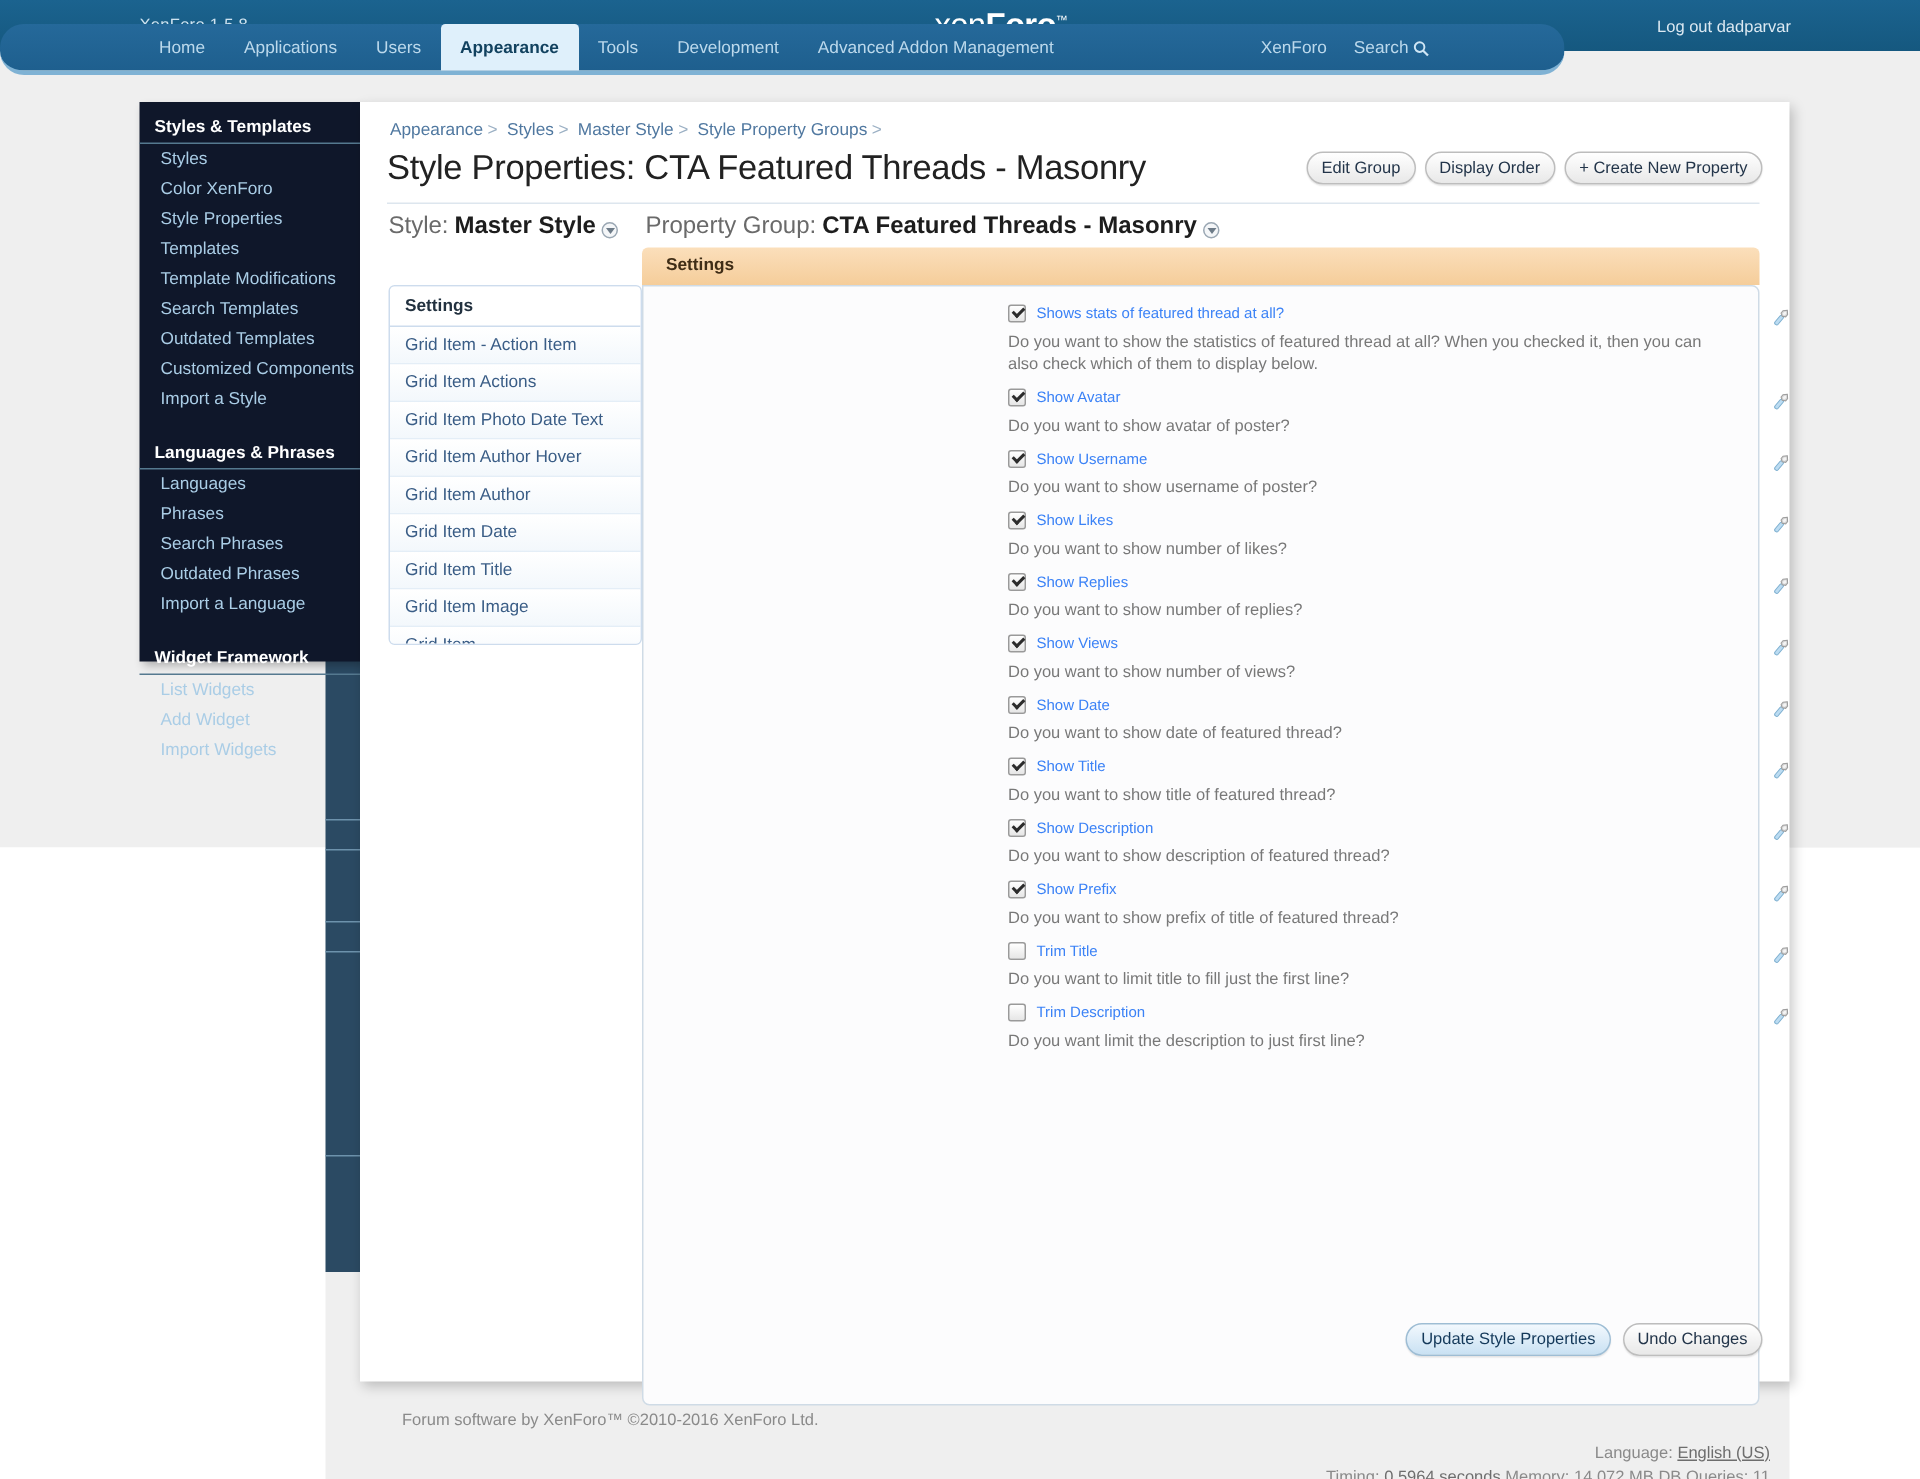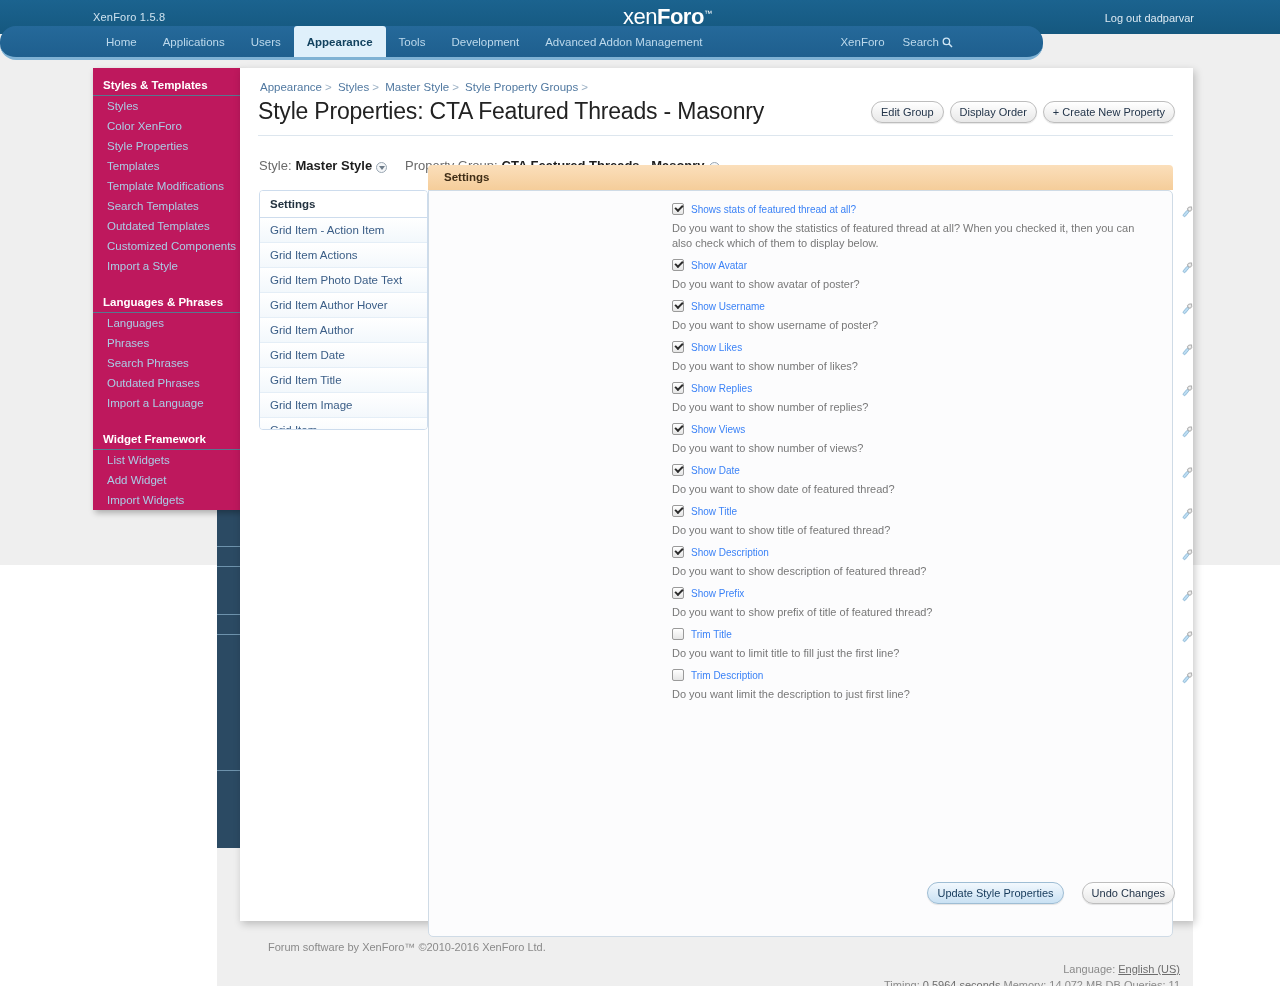--- a/index.html
+++ b/index.html
@@ -50,42 +50,42 @@
   }
   .topbar-logo b { font-weight: 700; }
   .topbar-logo sup { font-size: 8px; vertical-align: super; }
   .topbar-logout {
     position: absolute; right: 86px; top: 12px;
     font-size: 11px; color: #dce9f2; text-decoration: none;
   }
 
   
   .navbar {
-    position: absolute; left: 0; top: 26px; width: 1043px; height: 34px;
+    position: absolute; left: 0; top: 16px; width: 1043px; height: 34px;
     background: linear-gradient(to bottom, #25699a 0%, #1e5f8e 100%);
     border-bottom: 3px solid #7fb2d4;
     border-radius: 16px;
   }
   .navbar .tabs { position: absolute; left: 93px; top: 0; display: flex; height: 31px; }
   .navbar .tab {
     display: flex; align-items: center; padding: 0 13px; height: 31px;
     font-size: 11.5px; color: #bcd9ec; text-decoration: none; white-space: nowrap;
   }
   .navbar .tab.active {
     background: #dff0fb; color: #12425f; font-weight: bold;
     border-radius: 3px 3px 0 0;
   }
   .navbar .right { position: absolute; right: 90px; top: 0; display: flex; height: 31px; align-items: center; gap: 18px; }
   .navbar .right a { font-size: 11.5px; color: #bcd9ec; text-decoration: none; display:flex; align-items:center; gap:3px;}
   .search-glyph { display:inline-block; width:11px; height:11px; position:relative; top:1px;}
 
   
   .sidenav {
-    position: absolute; left: 93px; top: 68px; width: 149px; height: 442px;
-    background: #be185d;
+    position: absolute; left: 93px; top: 68px; width: 149px; height: 373px;
+    background: #0f172a;
     box-shadow: 2px 3px 6px rgba(0,0,0,.28);
     padding: 7px 0 8px 0;
   }
   .sidenav h3 {
     font-size: 11.5px; color: #ffffff; font-weight: bold;
     padding: 4px 0 4px 10px; margin-top: 16px;
     border-bottom: 1px solid #55798f;
   }
   .sidenav h3:first-child { margin-top: 0; }
   .sidenav a {
@@ -107,22 +107,22 @@
   .breadcrumb .sep { color: #9bb0c4; margin: 0 3px; }
   .page-title {
     position: absolute; left: 18px; top: 30px;
     font-size: 23px; font-weight: normal; color: #222222; letter-spacing: -.2px;
   }
   .title-rule {
     position: absolute; left: 18px; top: 67px; width: 915px; height: 1px;
     background: #dde6ee;
   }
   .subhead {
-    position: absolute; left: 19px; top: 90px;
-    font-size: 13px; color: #555; display: flex; align-items: center; gap: 4px;
+    position: absolute; left: 19px; top: 74px;
+    font-size: 16px; color: #555; display: flex; align-items: center; gap: 4px;
   }
   .subhead .lbl { color: #6a6a6a; }
   .subhead .val { color: #1d1d1d; font-weight: bold; }
   .caret {
     display:inline-block; width:11px; height:11px; border:1px solid #9aa7b3;
     border-radius:50%; position:relative; top:2px; background:#f4f6f8;
   }
   .caret:after {
     content:""; position:absolute; left:2px; top:3px;
     border-left:3px solid transparent; border-right:3px solid transparent;
@@ -187,21 +187,21 @@
     width: 6px; height: 3px; border-left: 2px solid #2c2c2c; border-bottom: 2px solid #2c2c2c;
     transform: rotate(-45deg);
   }
   .prop-label { font-size: 10px; color: #3b82f6; }
   .prop-desc { font-size: 11px; color: #787878; margin: 6px 0 0 0; line-height: 15px; max-width: 465px; }
   .wrench {
     position: absolute; right: -23px; top: 1px; width: 15px; height: 15px; cursor: pointer;
   }
 
   
-  .bottombtns { position: absolute; right: 18px; bottom: 17px; display: flex; gap: 18px; }
+  .bottombtns { position: absolute; right: 18px; bottom: 17px; display: flex; gap: 8px; }
 
   
   .footer { position: absolute; left: 240px; top: 935px; width: 953px; }
   .footer .left { position: absolute; left: 28px; top: 6px; font-size: 11px; color: #8a8a8a; text-align: right; }
   .footer .right { position: absolute; right: 13px; top: 6px; text-align: right; font-size: 11px; color: #8a8a8a; line-height: 16px; margin-top: 20px; }
   .footer .right a { color: #6d6d6d; text-decoration: underline; }
 </style>
 </head>
 <body>
 

